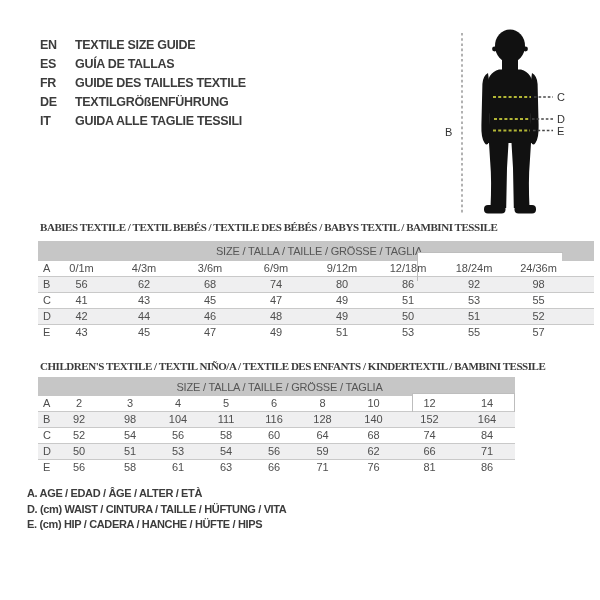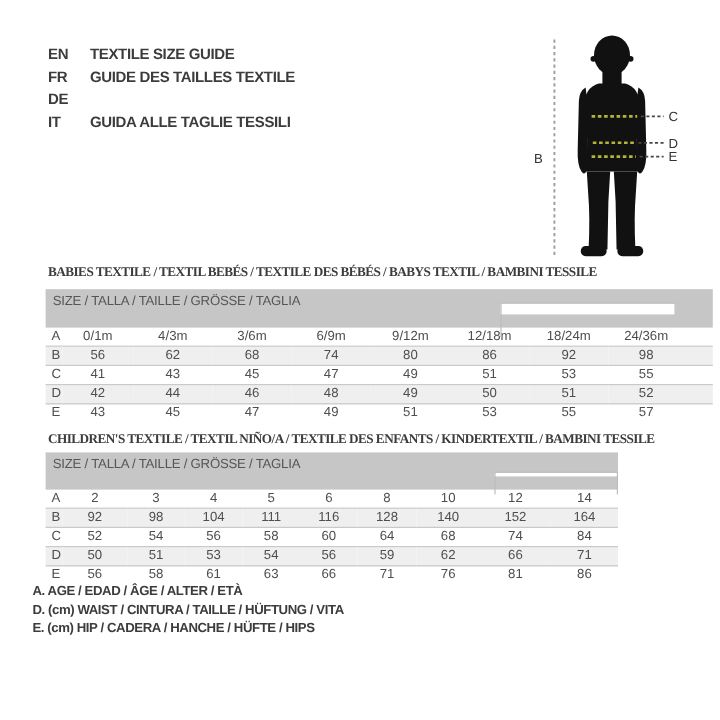--- a/index.html
+++ b/index.html
@@ -10,22 +10,22 @@
   
   .lang-row{display:flex;line-height:19px;font-size:12.5px;font-weight:bold;
             letter-spacing:-0.3px;color:#3c3c3c;white-space:nowrap;align-items:center;}
   .lang-code{width:35px;}
 
   
   .sec-title{font-size:11px;font-weight:bold;letter-spacing:-0.45px;color:#3c3c3c;white-space:nowrap;font-family:Liberation Serif, serif;}
 
   
   table.sizes{border-collapse:collapse;table-layout:fixed;font-size:11px;color:#4e4e4e;}
-  table.sizes th{background:#c6c6c6;font-weight:normal;text-align:left;color:#565656;
-                 font-size:11px;padding:0 0 12px 6px;letter-spacing:-0.2px;white-space:nowrap;}
+  table.sizes th{background:#c6c6c6;font-weight:normal;text-align:center;color:#565656;
+                 font-size:11px;padding:0 0 0 6px;letter-spacing:-0.2px;white-space:nowrap;}
   table.babies th{height:20px;}
   table.children th{height:19px;}
   table.sizes td{height:15px;padding:0;text-align:center;line-height:15px;}
   table.sizes td.rowlabel{text-align:left;padding-left:5px;}
   table.sizes tr.band{background:#efeff0;}
   table.sizes tr.band td{border-top:1px solid #c9c9c9;border-bottom:1px solid #c9c9c9;}
 
   
   .notch{background:#ffffff;}
   .hline{background:#bdbdbd;height:1px;}
@@ -39,25 +39,30 @@
 </style>
 </head>
 <body>
 
 <div class="abs" style="left:40px;top:36px;">
   <div class="lang-row">
     <span class="lang-code">EN</span>
     <span>TEXTILE SIZE GUIDE</span>
   </div>
   <div class="lang-row">
+    <span class="lang-code">ES</span>
+    <span>GUÍA DE TALLAS</span>
+  </div>
+  <div class="lang-row">
     <span class="lang-code">FR</span>
     <span>GUIDE DES TAILLES TEXTILE</span>
   </div>
   <div class="lang-row">
     <span class="lang-code">DE</span>
+    <span>TEXTILGRÖßENFÜHRUNG</span>
   </div>
   <div class="lang-row">
     <span class="lang-code">IT</span>
     <span>GUIDA ALLE TAGLIE TESSILI</span>
   </div>
 </div>
 
 <svg class="abs" style="left:435px;top:10px;" width="150" height="215" viewBox="0 0 150 215">
 
   <line x1="27" y1="23" x2="27" y2="205" stroke="#9e9e9e" stroke-width="1.6" stroke-dasharray="2.6 2.6"></line>

